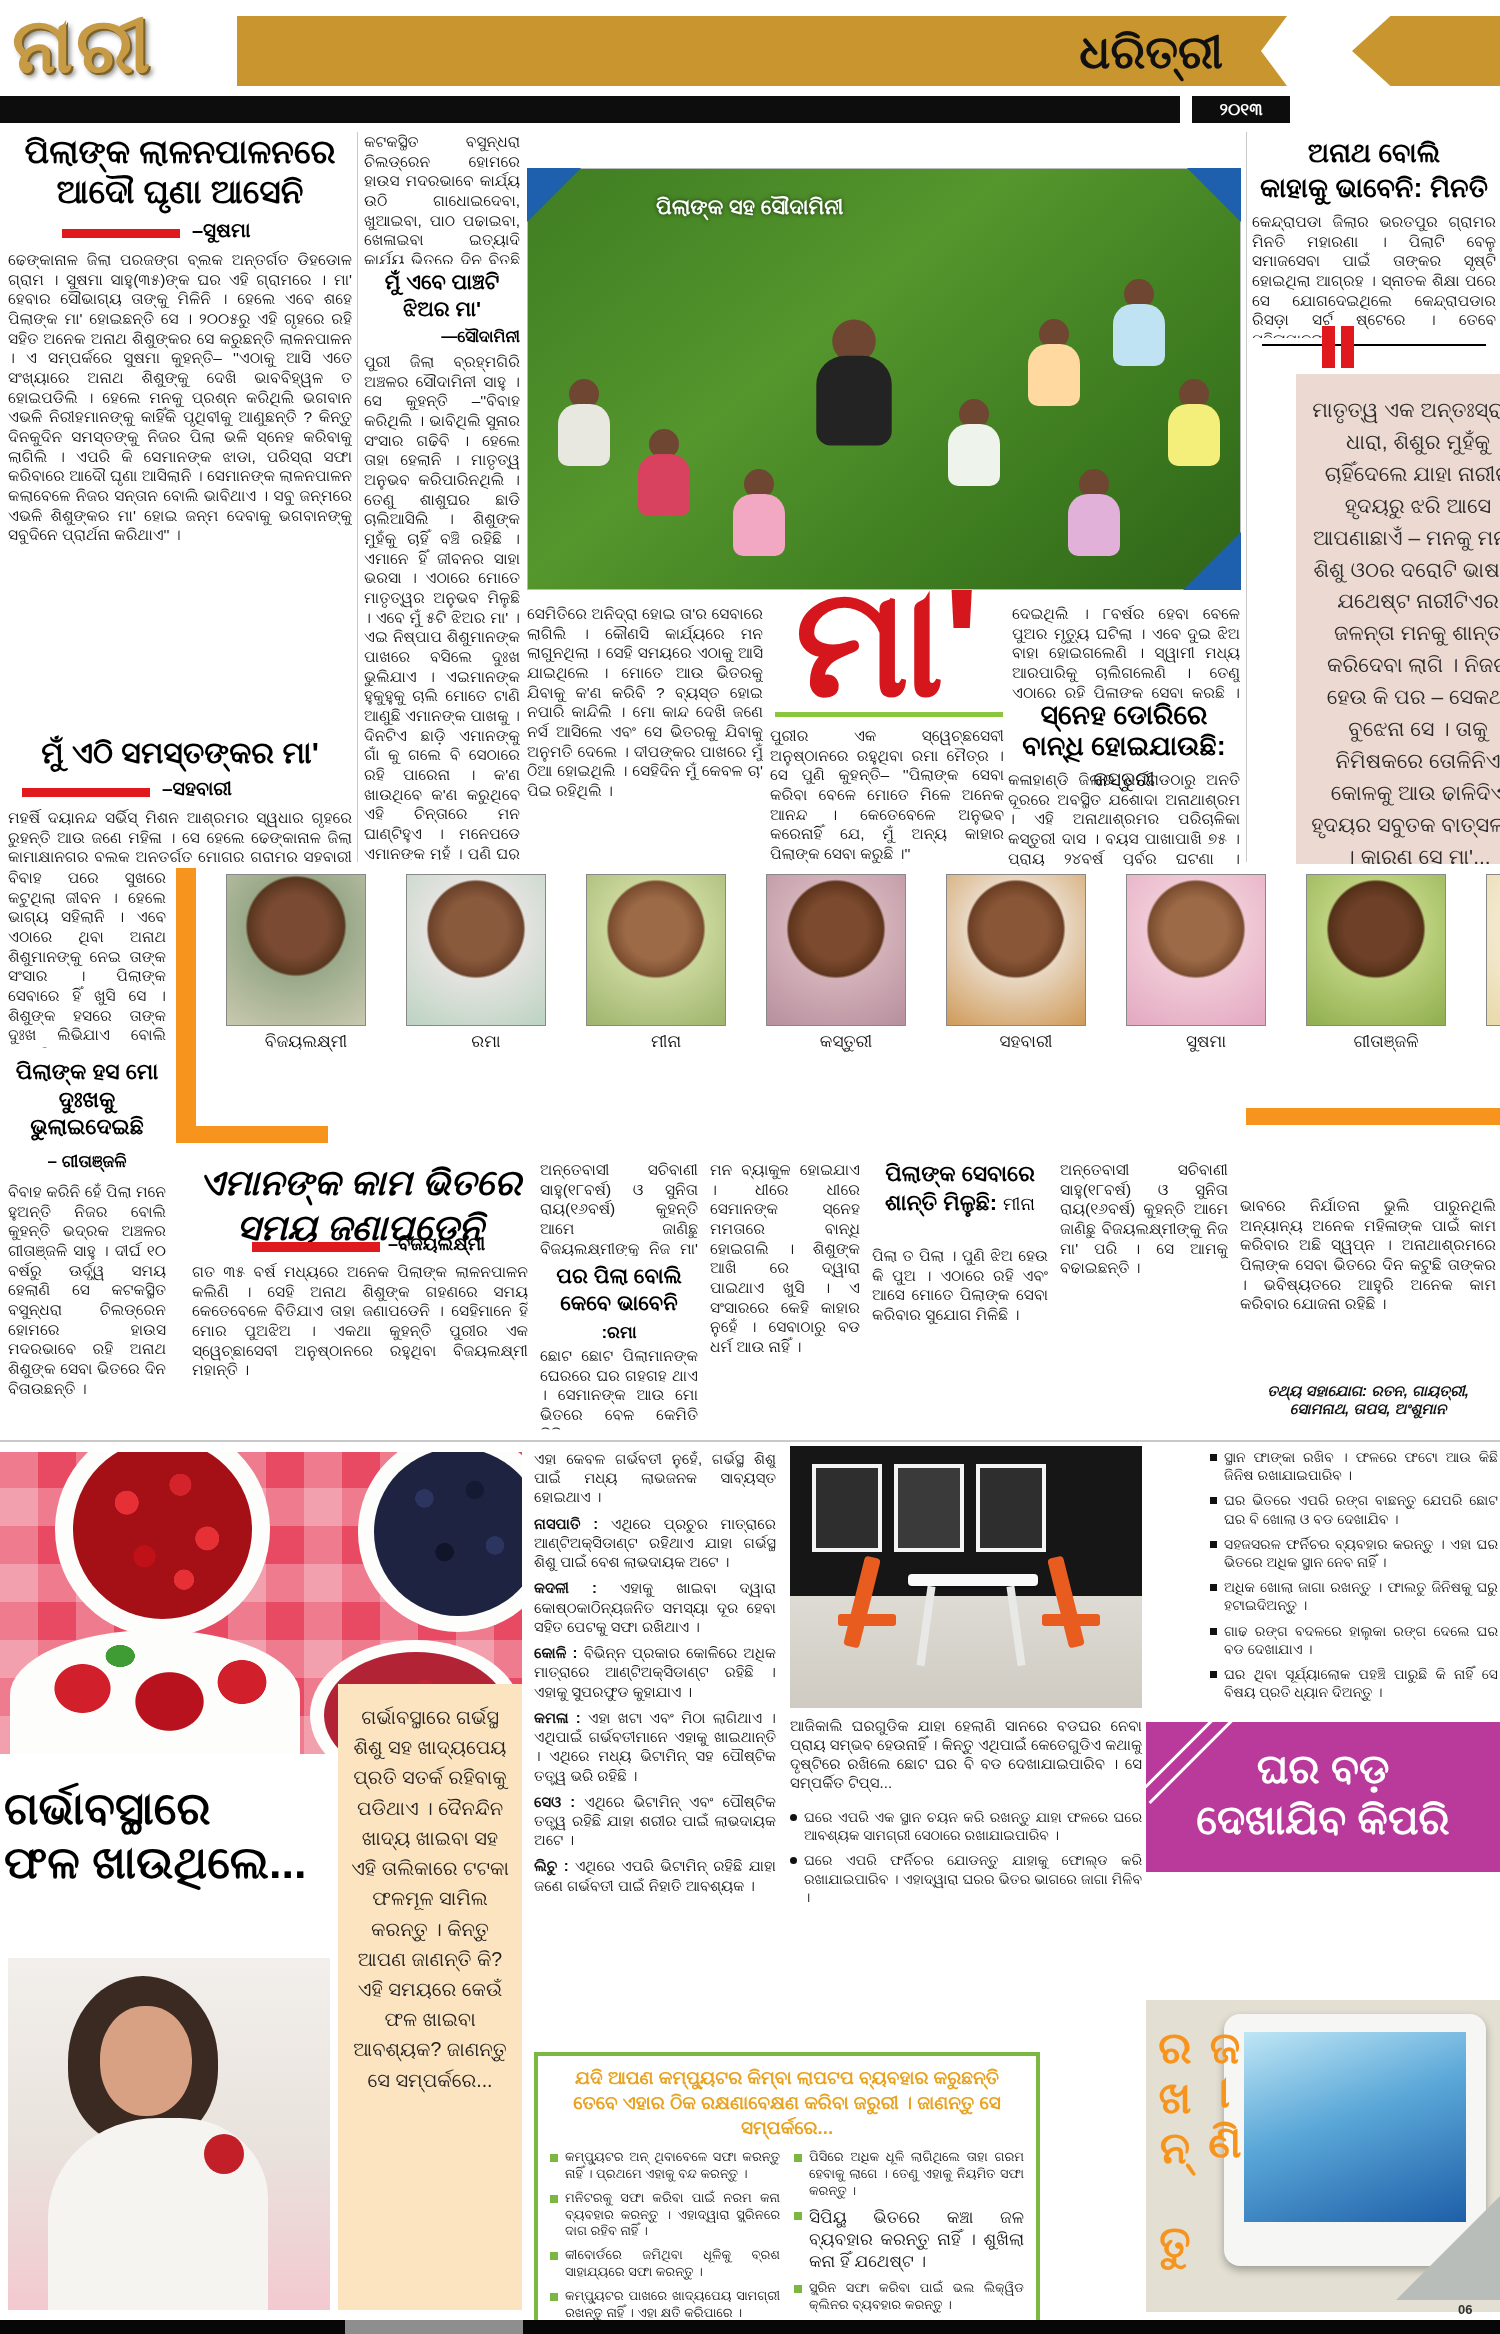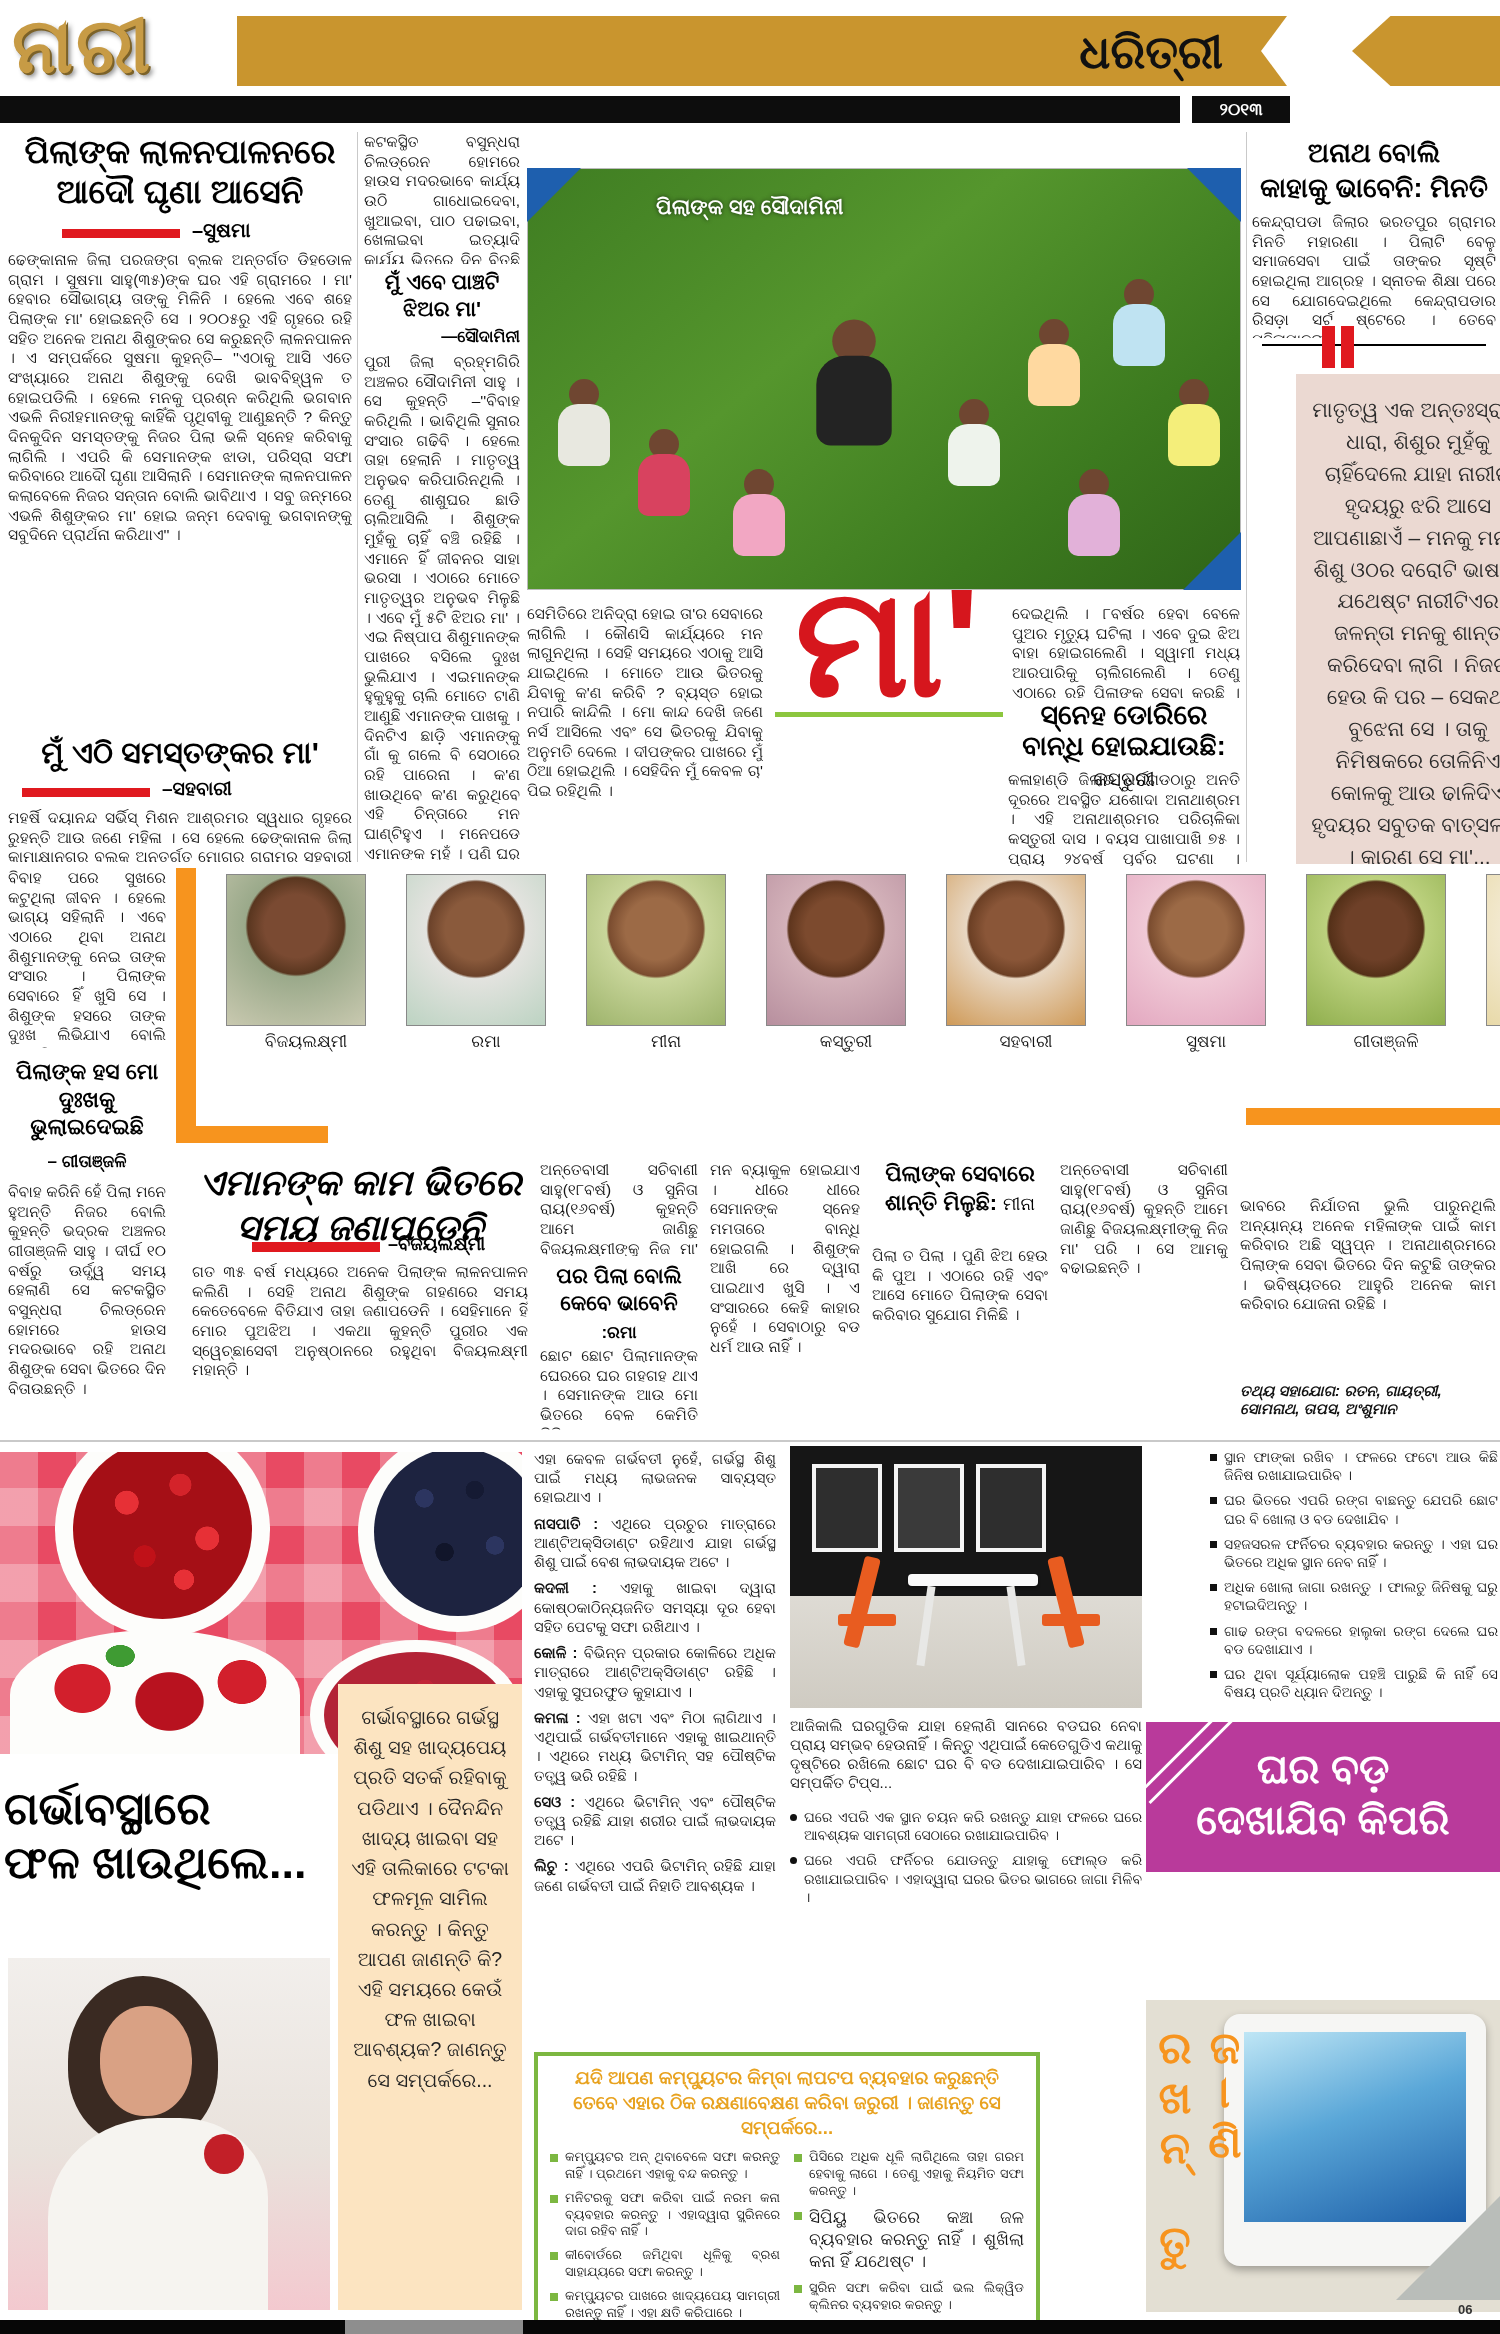--- a/index.html
+++ b/index.html
@@ -67,21 +67,21 @@
   .sq{width:8px;height:8px;background:#7cb741;margin-top:5px;flex:0 0 8px;}
   .dotb{width:7px;height:7px;background:#111;border-radius:50%;margin-top:6px;flex:0 0 7px;}
   .sqb{width:7px;height:7px;background:#111;margin-top:6px;flex:0 0 7px;}
   .furniture{background:#efede9;overflow:hidden;}
   .pinkbox{background:#b93a9b;color:#fff;text-align:center;overflow:hidden;}
   .pinktitle{font-size:41px;font-weight:bold;line-height:1.25;}
   .stripe{position:absolute;background:#fff;width:3px;height:130px;transform:rotate(45deg);}
   .monitorscene{background:#e3dfd3;overflow:hidden;}
   .vlabel{writing-mode:vertical-rl;text-orientation:upright;color:#f7941e;font-weight:bold;
           font-size:44px;letter-spacing:6px;}
-  .credits{font-style:italic;font-weight:bold;font-size:15px;text-align:left;color:#111;}
+  .credits{font-style:italic;font-weight:bold;font-size:15px;text-align:center;color:#111;}
 </style>
 </head>
 <body>
 
 <div id="page">
 
   <div class="abs logo" style="left:12px;top:2px;">ନାରୀ</div>
   <div class="abs goldband" style="left:237px;top:16px;width:1050px;height:70px;">
     <div class="brand" style="position:absolute;right:64px;top:9px;">ଧରିତ୍ରୀ</div>
   </div>
@@ -152,20 +152,21 @@
     <div class="fig" style="left:540px;top:300px;">
         <div class="head"></div>
         <div class="torso" style="background:#e2b1d9;"></div>
       </div>
   </div>
 
   <div class="abs body-text" style="left:527px;top:604px;width:236px;height:260px;overflow:hidden;">ସେମିତିରେ ଅନିଦ୍ରା ହୋଇ ତା'ର ସେବାରେ ଲାଗିଲି । କୌଣସି କାର୍ଯ୍ୟରେ ମନ ଲାଗୁନଥିଲା । ସେହି ସମୟରେ ଏଠାକୁ ଆସି ଯାଇଥିଲେ । ମୋତେ ଆଉ ଭିତରକୁ ଯିବାକୁ କ'ଣ କରିବି ? ବ୍ୟସ୍ତ ହୋଇ ନପାରି କାନ୍ଦିଲି । ମୋ କାନ୍ଦ ଦେଖି ଜଣେ ନର୍ସ ଆସିଲେ ଏବଂ ସେ ଭିତରକୁ ଯିବାକୁ ଅନୁମତି ଦେଲେ । ଦୀପଙ୍କର ପାଖରେ ମୁଁ ଠିଆ ହୋଇଥିଲି । ସେହିଦିନ ମୁଁ କେବଳ ଚା' ପିଇ ରହିଥିଲି ।</div>
 
   <div class="abs bigma" style="left:770px;top:578px;width:235px;">ମା'</div>
   <div class="abs greenline" style="left:775px;top:712px;width:228px;"></div>
+  <div class="abs body-text" style="left:770px;top:726px;width:234px;height:138px;overflow:hidden;">ପୁରୀର ଏକ ସ୍ୱେଚ୍ଛସେବୀ ଅନୁଷ୍ଠାନରେ ରହୁଥିବା ରମା ମୈତ୍ର । ସେ ପୁଣି କୁହନ୍ତି– ''ପିଲାଙ୍କ ସେବା କରିବା ବେଳେ ମୋତେ ମିଳେ ଅନେକ ଆନନ୍ଦ । କେତେବେଳେ ଅନୁଭବ କରେନାହିଁ ଯେ, ମୁଁ ଅନ୍ୟ କାହାର ପିଲାଙ୍କ ସେବା କରୁଛି ।''</div>
 
   <div class="abs body-text" style="left:1012px;top:604px;width:228px;height:94px;overflow:hidden;">ଦେଇଥିଲି । ୮ବର୍ଷର ହେବା ବେଳେ ପୁଅର ମୃତ୍ୟୁ ଘଟିଲା । ଏବେ ଦୁଇ ଝିଅ ବାହା ହୋଇଗଲେଣି । ସ୍ୱାମୀ ମଧ୍ୟ ଆରପାରିକୁ ଚାଲିଗଲେଣି । ତେଣୁ ଏଠାରେ ରହି ପିଲାଙ୍କ ସେବା କରୁଛି । ଏଥିରୁ ମୋତେ ଶାନ୍ତି ମିଳୁଛି । ଏଇଭଳି ମୋର ସମୟ ବିତିଯାଉଛି ।</div>
   <div class="abs headline" style="left:1008px;top:700px;width:232px;font-size:27px;line-height:1.15;">
     <span>ସ୍ନେହ ଡୋରିରେ ବାନ୍ଧି ହୋଇଯାଉଛି:</span>
     <span style="font-size:20px;font-weight:normal;">କସ୍ତୁରୀ</span>
   </div>
   <div class="abs body-text" style="left:1008px;top:770px;width:232px;height:96px;overflow:hidden;">କଳାହାଣ୍ଡି ଜିଲାର ଧର୍ମଗଡଠାରୁ ଅନତି ଦୂରରେ ଅବସ୍ଥିତ ଯଶୋଦା ଅନାଥାଶ୍ରମ । ଏହି ଅନାଥାଶ୍ରମର ପରିଚାଳିକା କସ୍ତୁରୀ ଦାସ । ବୟସ ପାଖାପାଖି ୭୫ । ପ୍ରାୟ ୨୪ବର୍ଷ ପୂର୍ବର ଘଟଣା । ଅନାଥପିଲାଙ୍କ ଦେଖାଶୁଣା ତାଙ୍କ</div>
 
   <div class="abs vrule" style="left:1246px;top:132px;height:730px;"></div>
 

